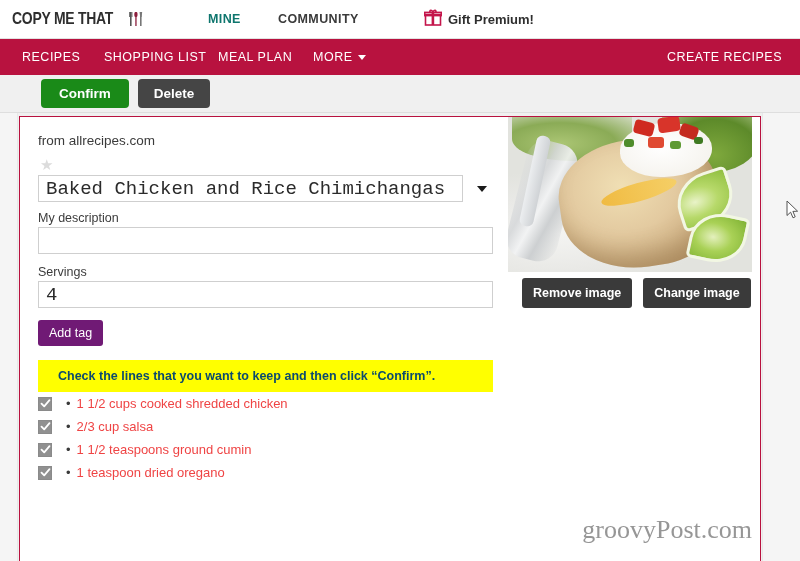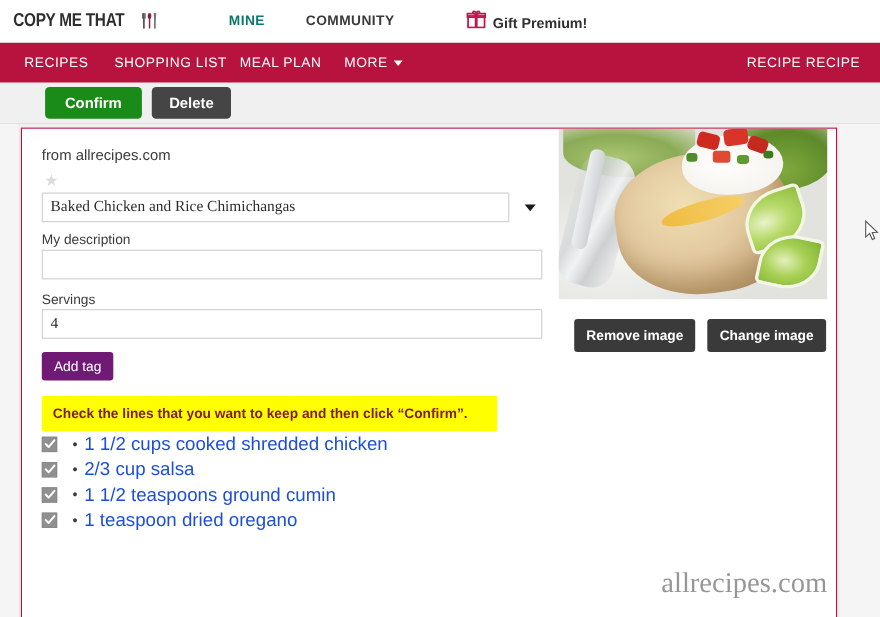--- a/index.html
+++ b/index.html
@@ -132,43 +132,43 @@
   .from-line { font-size:13.5px; color:#3b3b3b; margin-bottom:10px; }
   .field-label { font-size:12.5px; color:#3b3b3b; margin-bottom:2px; }
   .star {
     color:#dcdcdc; font-size:15px; line-height:14px; display:block; margin: 1px 0 3px 2px;
     cursor:pointer;
   }
 
   .title-row { display:flex; align-items:center; width: 458px; }
   .input-box {
     border:1px solid #cfcfcf; background:#fff;
-    height:27px; font-size:14px; color:#2b2b2b;
-    padding: 0 7px; font-family: Liberation Serif, serif; outline:none;
+    height:27px; font-size:19px; color:#2b2b2b;
+    padding: 0 7px; font-family: Liberation Mono, monospace; outline:none;
   }
   .title-input { width: 425px; }
   .title-caret {
     width:0;height:0;border-left:5px solid transparent;border-right:5px solid transparent;
     border-top:6px solid #1a1a1a; margin-left: 14px; cursor:pointer;
   }
   .desc-input { width: 455px; margin-bottom: 2px; }
   .serv-input { width: 455px; }
 
   .gap { height: 9px; }
 
   .btn-addtag {
     background:#701a75; color:#fff; border:none; border-radius:3px;
     font-size:12.5px; padding: 6px 11px; margin-top: 12px; cursor:pointer;
     font-family: inherit;
   }
 
   .notice {
-    background:#ffff00; width: 414px; margin-top: 14px;
-    padding: 9px 8px 9px 10px;
-    font-size:12.5px; font-weight:bold; color:#7f1d1d;
+    background:#ffff00; width: 455px; margin-top: 14px;
+    padding: 9px 8px 9px 20px;
+    font-size:12.5px; font-weight:bold; color:#0c4a6e;
   }
 
   .orig-link {
     display:inline-block; margin-top: 14px;
     color:#b8123f; font-size:12.5px; font-weight:bold;
     text-decoration: underline; cursor:pointer;
   }
 
   .sec-head {
     font-family:"Liberation Serif", serif;
@@ -177,21 +177,21 @@
 
   .ing-list { list-style:none; margin:0; padding:0; }
   .ing-row { display:flex; align-items:center; height:23px; }
   .cb {
     width:14px; height:14px; background:#909090; border:1px solid #8a8a8a;
     display:flex; align-items:center; justify-content:center; cursor:pointer;
     flex: 0 0 auto;
   }
   .cb svg { display:block; }
   .bullet { color:#3a3a3a; font-size:13px; margin: 0 6px 0 14px; }
-  .ing-text { font-size:17px; color:#1d4ed8; white-space:nowrap; }
+  .ing-text { font-size:13px; color:#ef4444; white-space:nowrap; }
 
   
   .img-panel { position:absolute; left: 488px; top: 0px; width: 244px; }
   .photo {
     width: 244px; height: 155px; position:relative; overflow:hidden;
     background: linear-gradient(160deg,#d8e0cf 0%, #eef1ea 45%, #e6e9e2 100%);
   }
   .p-plate { position:absolute; inset:0; background:
       radial-gradient(ellipse 60% 40% at 20% 75%, #f4f4f2 0%, #e9e9e6 60%, #e2e3de 100%); }
   .p-greens-l { position:absolute; left:4px; top:0; width:120px; height:44px;
@@ -225,21 +225,21 @@
   .p-herb3 { position:absolute; left:186px; top:20px; width:9px; height:7px; background:#3f7a22; border-radius:3px;}
   .p-lime1 { position:absolute; right:18px; top:56px; width:58px; height:52px;
       background: radial-gradient(ellipse at 30% 50%, #e9f3c8 0%, #b7d96a 45%, #8fbe3e 100%);
       border-radius: 60% 10% 60% 10%; transform: rotate(-18deg);
       border: 3px solid #f2f7e3;}
   .p-lime2 { position:absolute; right:6px; top:96px; width:56px; height:50px;
       background: radial-gradient(ellipse at 40% 50%, #e4f0bd 0%, #a9d156 45%, #7fb233 100%);
       border-radius: 60% 10% 60% 10%; transform: rotate(12deg);
       border: 3px solid #f2f7e3;}
 
-  .img-btns { display:flex; gap:11px; margin-top:18px;padding-left:14px; }
+  .img-btns { display:flex; gap:11px; margin-top:6px;padding-left:14px; }
   .img-btn {
     background:#3a3a3a; color:#fff; border:none; border-radius:3px;
     font-size:12.5px; font-weight:bold; padding: 8px 11px; cursor:pointer;
     font-family: inherit; white-space:nowrap;
   }
 
   .watermark {
     position:absolute; right: 48px; bottom: 16px;
     font-family:"Liberation Serif", serif;
     font-size: 26px; color:#6f6f6f; opacity:.72;
@@ -298,21 +298,21 @@
 </div>
 
 <div class="navbar">
   <a class="nav-item ni1">RECIPES</a>
   <a class="nav-item ni2">SHOPPING LIST</a>
   <a class="nav-item ni3">MEAL PLAN</a>
   <a class="nav-item ni4">
     <span>MORE</span>
     <span class="caret-wh"></span>
   </a>
-  <a class="nav-item ni-create">RECIPE RECIPE</a>
+  <a class="nav-item ni-create">CREATE RECIPES</a>
 </div>
 
 <div class="toolbar">
   <button class="btn-confirm">Confirm</button>
   <button class="btn-delete">Delete</button>
 </div>
 
 <div class="page">
   <div class="rail-left"></div>
   <div class="rail-right"></div>
@@ -407,19 +407,19 @@
         <div class="img-btns">
           <button class="img-btn">Remove image</button>
           <button class="img-btn">Change image</button>
         </div>
       </div>
 
     </div>
   </div>
 </div>
 
-<div class="watermark">allrecipes.com</div>
+<div class="watermark">groovyPost.com</div>
 
 <div class="cursor">
   <svg width="14" height="20" viewBox="0 0 14 20">
     <path d="M1 1 L1 15.5 L4.6 12.2 L7 17.8 L9.2 16.8 L6.9 11.4 L11.6 11.2 Z" fill="#ffffff" stroke="#555" stroke-width="1"></path>
   </svg>
 </div>
 
 </body></html>

